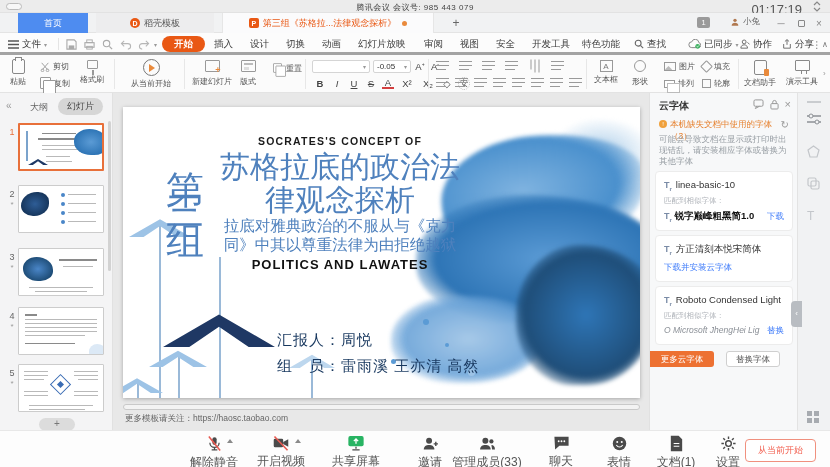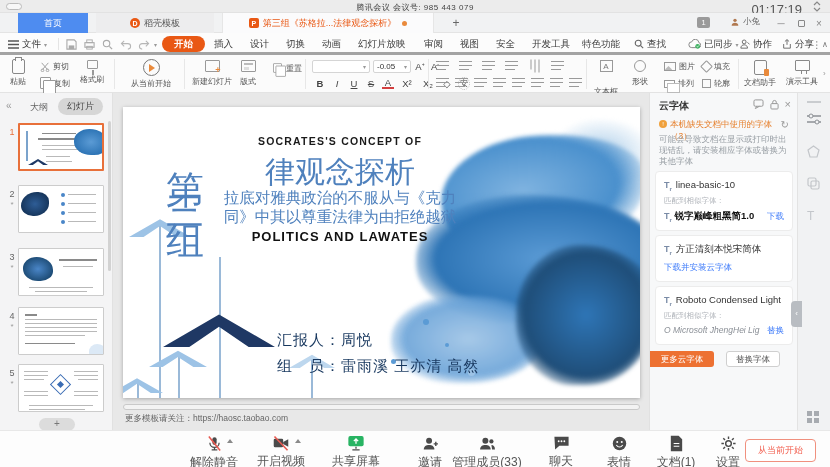--- a/index.html
+++ b/index.html
@@ -358,21 +358,21 @@
       <span class="bars"></span>
       <span class="bars"></span>
       <span class="bars"></span>
       <span class="bars"></span>
       <span class="bars"></span>
       <span class="bars"></span>
     </div>
     <div class="sep" style="left:586px"></div>
     <div class="tb-el" style="left:594px;top:5px">
         <span class="tbox-ico">A</span>
-        <span style="margin-top:12px">文本框</span>
+        <span style="margin-top:0">文本框</span>
       </div>
     <div class="tb-el" style="left:632px;top:5px">
         <span class="shape-circ"></span>
         <span style="margin-top:2px">形状</span>
       </div>
     <div class="tb-row" style="left:664px;top:6px">
         <span class="pic-ico"></span>
         <span>图片</span>
       </div>
     <div class="tb-row" style="left:702px;top:6px">
@@ -489,21 +489,22 @@
       <div class="stem" style="left:188px;top:252px;height:39px"></div>
       <div class="stem" style="left:14px;top:276px;height:15px"></div>
       <div class="chev" style="left:6px;top:106px;width:62px;height:24px;background:#9dc3e6"></div>
       <div class="chev" style="left:40px;top:196px;width:112px;height:44px;background:#1f3864"></div>
       <div class="chev" style="left:26px;top:238px;width:58px;height:22px;background:#9dc3e6"></div>
       <div class="chev" style="left:166px;top:243px;width:46px;height:18px;background:#bdd7ee"></div>
       <div class="chev" style="left:-12px;top:266px;width:52px;height:20px;background:#9dc3e6"></div>
       <div class="vtitle">第三组</div>
       <div class="titleblock">
         <div class="t-en">SOCRATES'S CONCEPT OF</div>
-        <div class="t-cn" style="margin-top:8px">律观念探析</div>
+        <div class="t-cn">苏格拉底的政治法</div>
+        <div class="t-cn" style="margin-top:0">律观念探析</div>
         <div class="t-sub" style="margin-top:0">拉底对雅典政治的不服从与《克力</div>
         <div class="t-sub" style="margin-top:0">同》中其以尊重法律为由拒绝越狱</div>
         <div class="t-en2">POLITICS AND LAWATES</div>
       </div>
       <div class="credit" style="top:224px">汇报人：周悦</div>
       <div class="credit" style="top:250px">组　员：雷雨溪 王亦清 高然</div>
     </div>
     <div class="hscroll"></div>
     <div class="canvas-note">更多模板请关注：https://haosc.taobao.com</div>
   </div>

